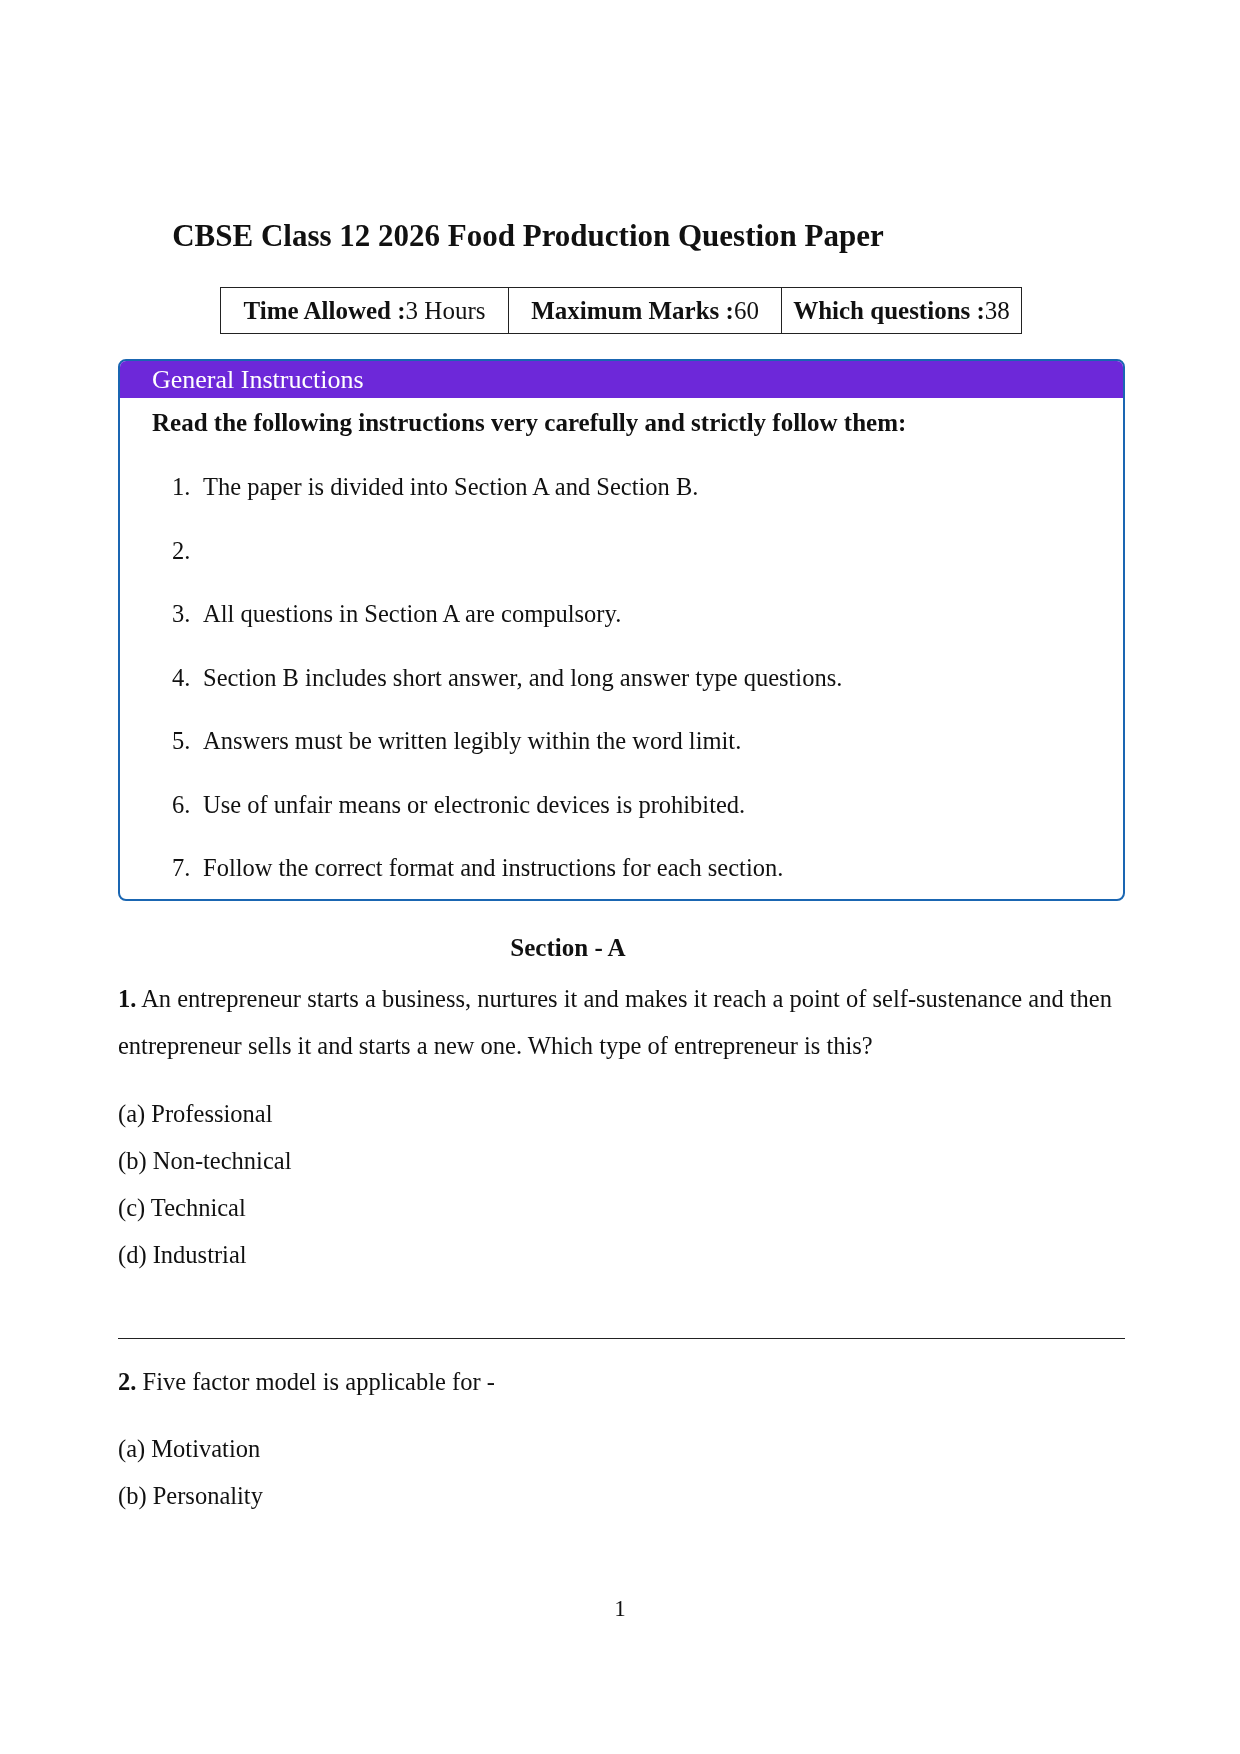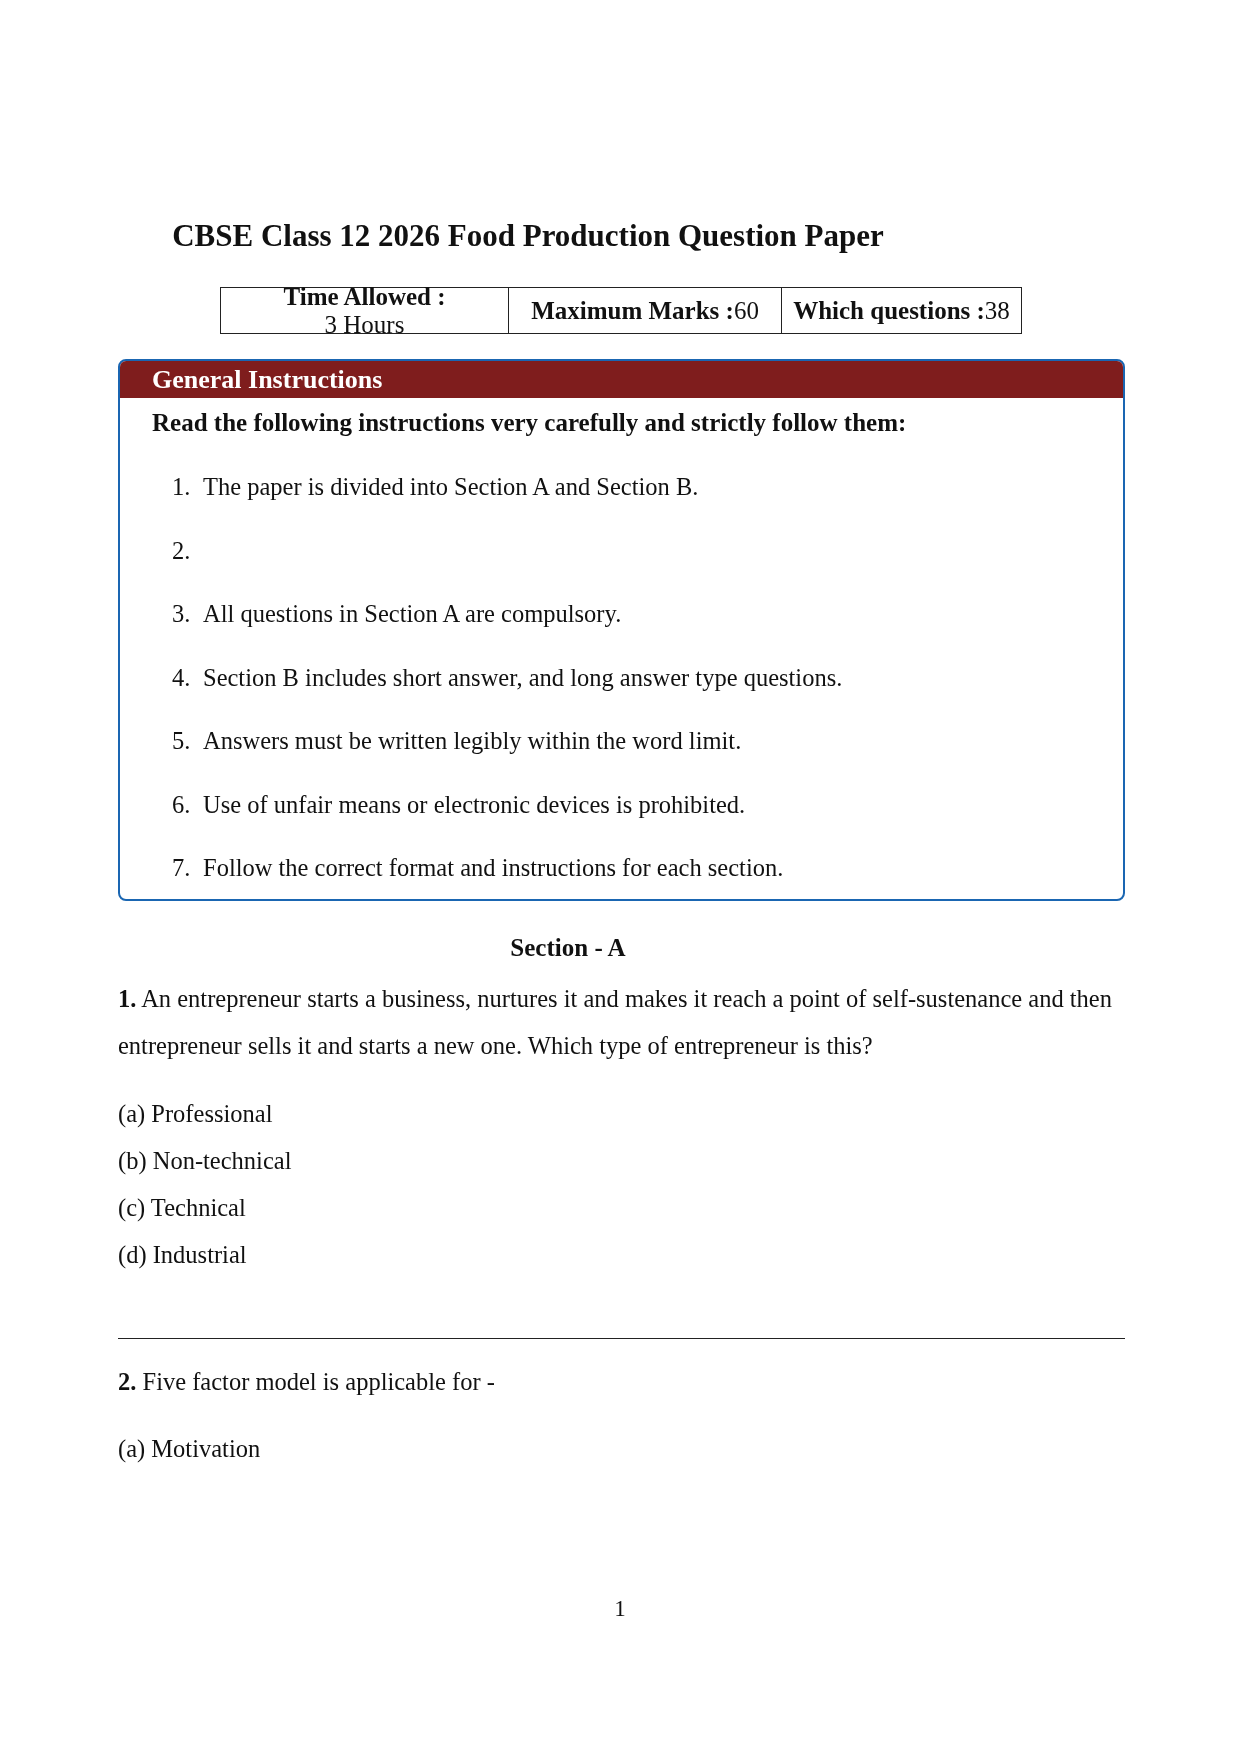--- a/index.html
+++ b/index.html
@@ -15,32 +15,32 @@
     position: absolute; top: 287px; left: 220px; width: 802px; height: 47px;
     border: 1.3px solid #222; display: flex; box-sizing: border-box;
   }
   .meta-cell {
     display: flex; align-items: center; justify-content: center;
     font-size: 25px; border-right: 1.3px solid #222; box-sizing: border-box;
     white-space: nowrap;
   }
   .meta-cell:last-child { border-right: none; }
   .meta-cell b { font-weight: bold; }
-  .meta-cell.c1 { width: 288px; flex-direction: column; }
+  .meta-cell.c1 { width: 288px; }
   .meta-cell.c2 { width: 273px; }
   .meta-cell.c3 { flex: 1; }
 
   .instr-box {
     position: absolute; top: 359px; left: 118px; width: 1007px; height: 542px;
     border: 2.5px solid #1a66b2; border-radius: 8px; box-sizing: border-box;
     overflow: hidden;
   }
   .instr-header {
-    background: #7f1d1d; color: #fff; height: 37px; line-height: 37px;
-    padding-left: 32px; font-size: 26px; font-weight: bold;
+    background: #6d28d9; color: #fff; height: 37px; line-height: 37px;
+    padding-left: 32px; font-size: 26px; font-weight: normal;
   }
   .instr-lead {
     position: absolute; top: 48px; left: 32px; font-size: 25px; font-weight: bold;
   }
   .instr-list {
     position: absolute; top: 112px; left: 52px; margin: 0; padding: 0; list-style: none;
   }
   .instr-list li {
     font-size: 24.5px; height: 63.5px; display: flex;
   }
@@ -139,15 +139,16 @@
 </ul>
 
 <div class="rule"></div>
 
 <div class="question q2">
   <b>2.</b>
   <span>Five factor model is applicable for -</span>
 </div>
 <ul class="options opts2">
   <li>(a) Motivation</li>
+  <li>(b) Personality</li>
 </ul>
 
 <div class="page-number">1</div>
 
 </body></html>

